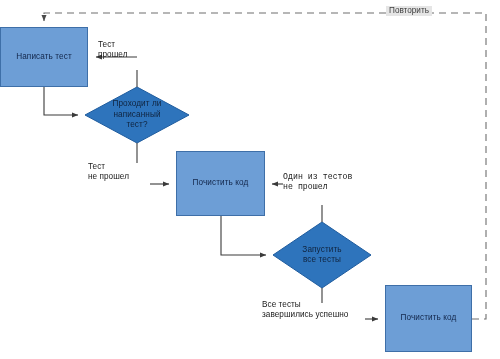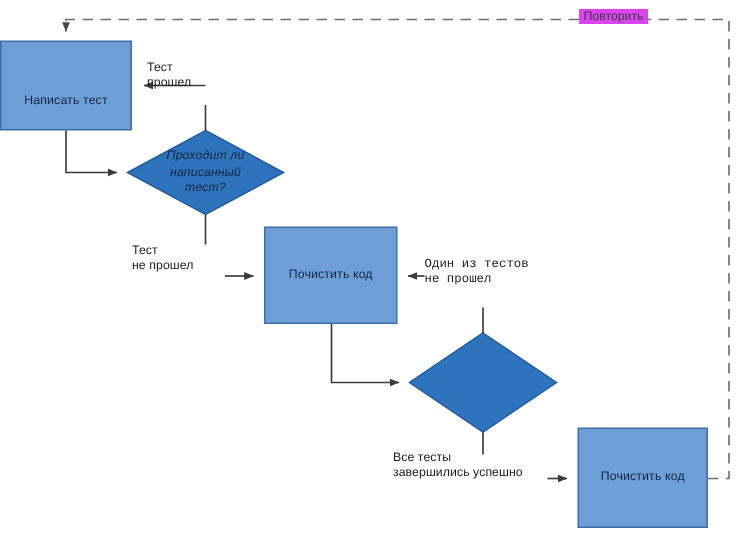--- a/index.html
+++ b/index.html
@@ -32,37 +32,36 @@
     text-align: center;
     color: #12264a;
     font-size: 8.2px;
     line-height: 10.5px;
     letter-spacing: 0.1px;
     pointer-events: none;
     white-space: pre-line;
   }
   .diamond-label {
     color: #10243f;
-    font-style: italic;
   }
   .edge-label {
     position: absolute;
     text-align: left;
     color: #1a1a1a;
     font-size: 8.2px;
     line-height: 10.3px;
     letter-spacing: 0.05px;
     white-space: pre-line;
   }
   .loop-label {
     position: absolute;
     color: #3c3c3c;
     font-size: 8.2px;
     line-height: 10px;
-    background: #d946ef;
+    background: #e5e5e5;
     padding: 0 3px;
     white-space: nowrap;
   }
 </style>
 </head>
 <body>
 
 <div id="diagram-canvas">
 
   <svg id="flow-svg" viewBox="0 0 500 359">
@@ -97,28 +96,30 @@
     <path d="M283,184 L272,184" fill="none" stroke="#3A3A3A" stroke-width="1.1" marker-end="url(#arrowhead)"></path>
 
     <path d="M221,216 L221,255 L266,255" fill="none" stroke="#3A3A3A" stroke-width="1.1" marker-end="url(#arrowhead)"></path>
 
     <path d="M322,288 L322,303" fill="none" stroke="#3A3A3A" stroke-width="1.1"></path>
     <path d="M365,319 L378,319" fill="none" stroke="#3A3A3A" stroke-width="1.1" marker-end="url(#arrowhead)"></path>
 
     <path d="M472,319 L486,319 L486,13 L44,13 L44,21" fill="none" stroke="#6E6E6E" stroke-width="1.1" stroke-dasharray="7 5" marker-end="url(#arrowhead-dash)"></path>
   </svg>
 
-  <div class="node-label" style="left:0px; top:37px; width:88px; height:60px;">Написать тест</div>
+  <div class="node-label" style="left:0px; top:27px; width:88px; height:60px;">Написать тест</div>
 
   <div class="node-label diamond-label" style="left:85px; top:87px; width:104px; height:56px;">Проходит ли
 написанный
 тест?</div>
 
   <div class="node-label" style="left:176px; top:151px; width:89px; height:65px;">Почистить код</div>
 
+  <div class="node-label diamond-label" style="left:273px; top:222px; width:98px; height:66px;">Запустить
+все тесты</div>
 
   <div class="node-label" style="left:385px; top:285px; width:87px; height:67px;">Почистить код</div>
 
   <div class="edge-label" style="left:98px; top:40px; width:74px;">Тест
 прошел</div>
 
   <div class="edge-label" style="left:88px; top:162px; width:74px;">Тест
 не прошел</div>
 
   <div class="edge-label" style="left:283px; top:172px; width:94px;font-family:Liberation Mono, monospace;">Один из тестов

